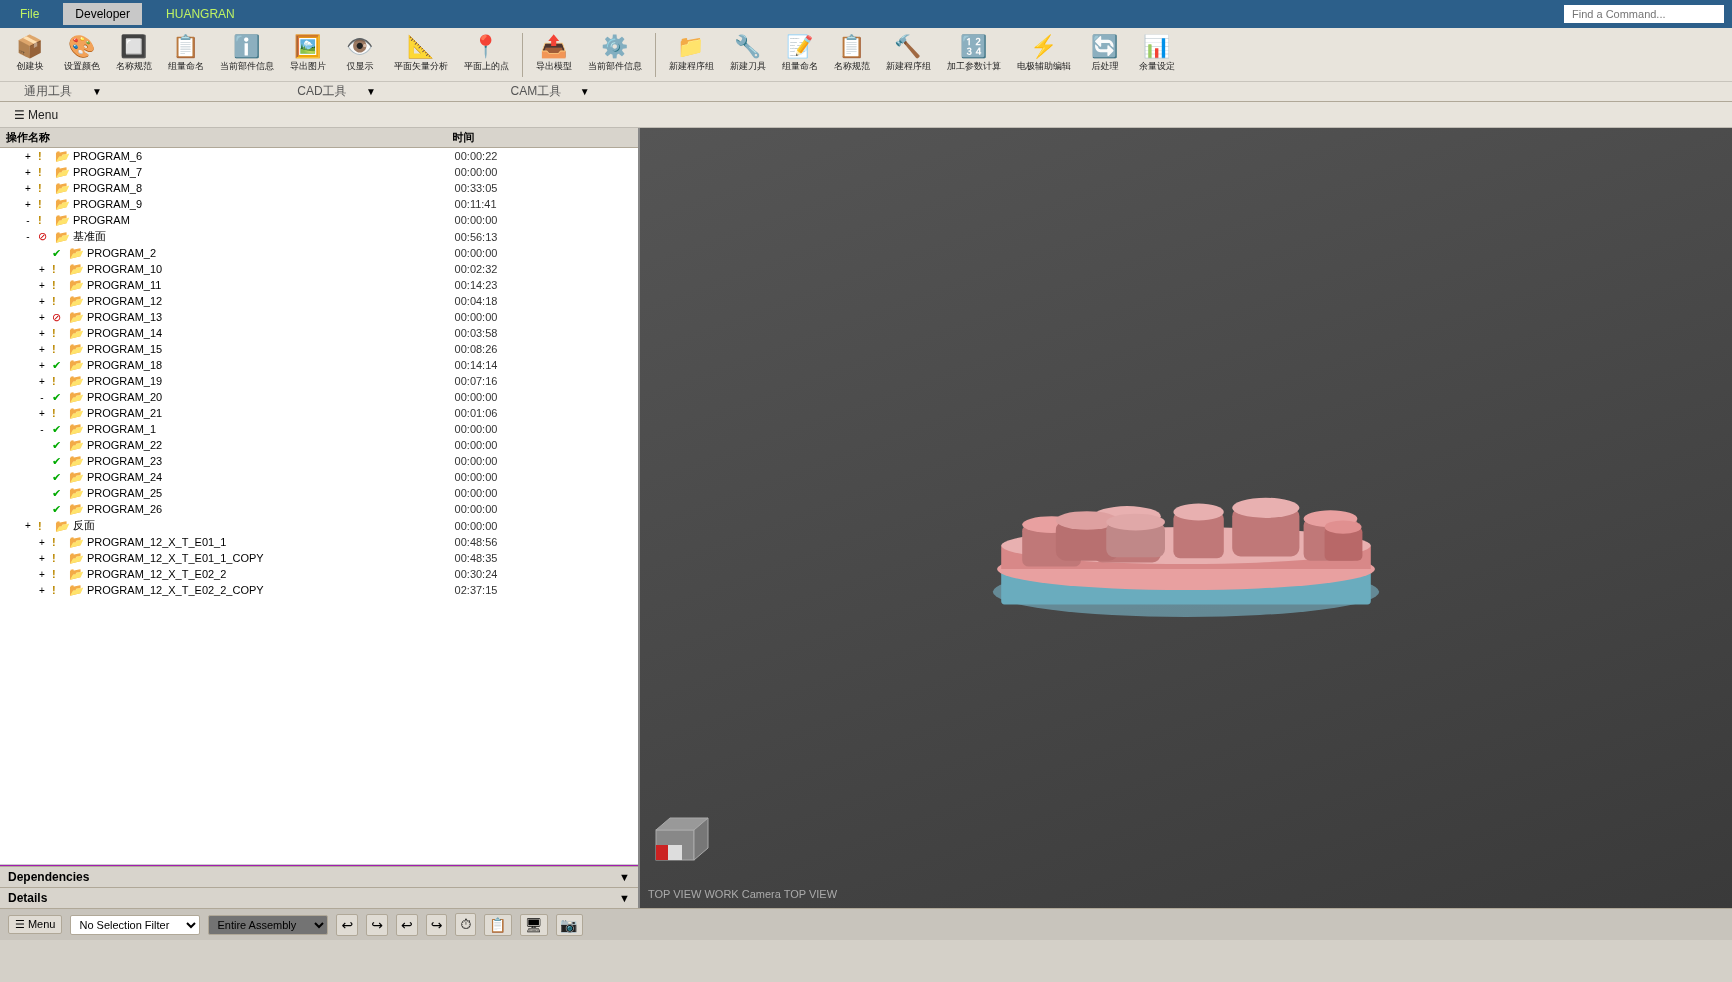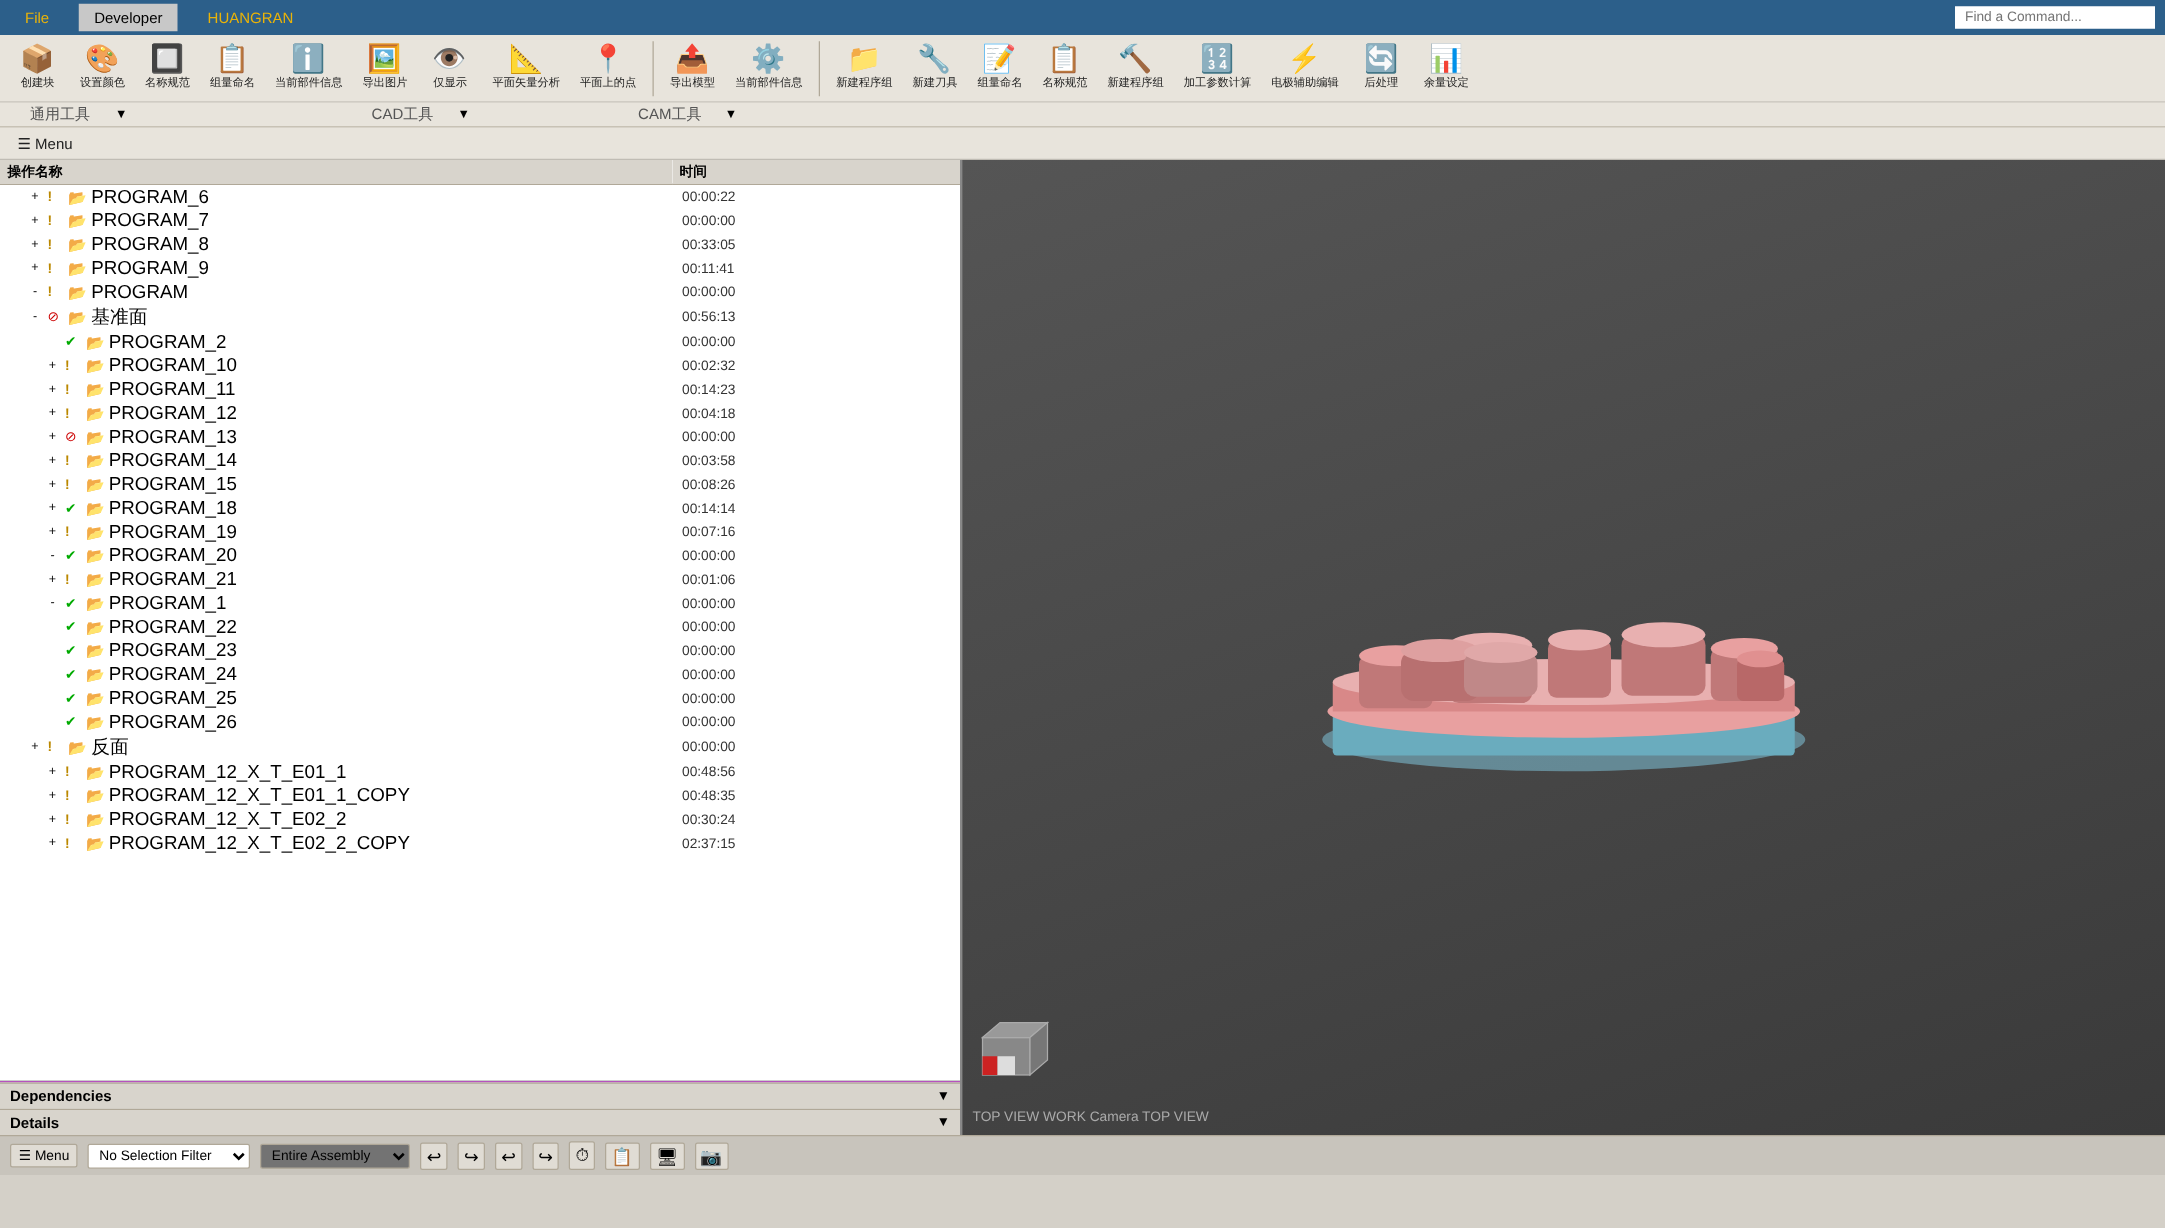--- a/index.html
+++ b/index.html
@@ -2,21 +2,21 @@
 <html><head>
   <meta charset="utf-8">
   <style>
     * { box-sizing: border-box; margin: 0; padding: 0; }
     body { font-family: 'Segoe UI', Arial, sans-serif; font-size: 12px; background: #d4d0c8; overflow: hidden; width: 1732px; height: 982px; }
 
     
     #title-bar {
       display: flex; align-items: center; background: #2c5f8a; height: 28px; padding: 0 8px; gap: 12px;
     }
-    #title-bar .tab { color: #eab308; padding: 4px 12px; font-size: 12px; cursor: pointer; }
+    #title-bar .tab { color: #bef264; padding: 4px 12px; font-size: 12px; cursor: pointer; }
     #title-bar .tab.active { background: #c8c8c8; color: #000; }
     #title-bar .find-cmd { margin-left: auto; background: #fff; border: none; padding: 3px 8px; font-size: 11px; width: 160px; color: #888; }
 
     
     #toolbar {
       background: #e8e4dc; border-bottom: 1px solid #b0a898; display: flex; flex-direction: column;
     }
     .toolbar-row {
       display: flex; align-items: center; padding: 4px 6px; gap: 4px;
     }
@@ -35,37 +35,37 @@
     }
     .menu-item { font-size: 12px; color: #222; cursor: pointer; padding: 2px 6px; }
 
     
     #content {
       display: flex; height: calc(982px - 28px - 90px - 26px - 26px - 32px);
     }
 
     
     #left-panel {
-      width: 770px; display: flex; flex-direction: column; border-right: 2px solid #888; background: #fff;
+      width: 640px; display: flex; flex-direction: column; border-right: 2px solid #888; background: #fff;
     }
 
     
     #tree-container {
       flex: 1; overflow-y: auto; overflow-x: auto; border-bottom: 1px solid #ccc;
     }
     .tree-table { width: 100%; border-collapse: collapse; }
     .tree-table th {
       background: #d8d4cc; text-align: left; padding: 2px 6px; font-size: 11px;
       border-bottom: 1px solid #b0a898; position: sticky; top: 0; z-index: 1;
     }
     .tree-cell-name { display: flex; align-items: center; gap: 3px; flex: 1; min-width: 200px; }
     .tree-cell-time { min-width: 80px; color: #333; font-size: 11px; padding-left: 8px; }
     .indent { display: inline-block; }
     .expand-btn { font-size: 10px; cursor: pointer; width: 14px; text-align: center; }
-    .item-label { font-size: 15px; }
+    .item-label { font-size: 11px; }
 
     
     #right-panel {
       flex: 1; background: #404040; position: relative; display: flex; flex-direction: column;
     }
     #viewport {
       flex: 1; background: linear-gradient(160deg, #555 0%, #3a3a3a 100%); position: relative;
     }
 
     

